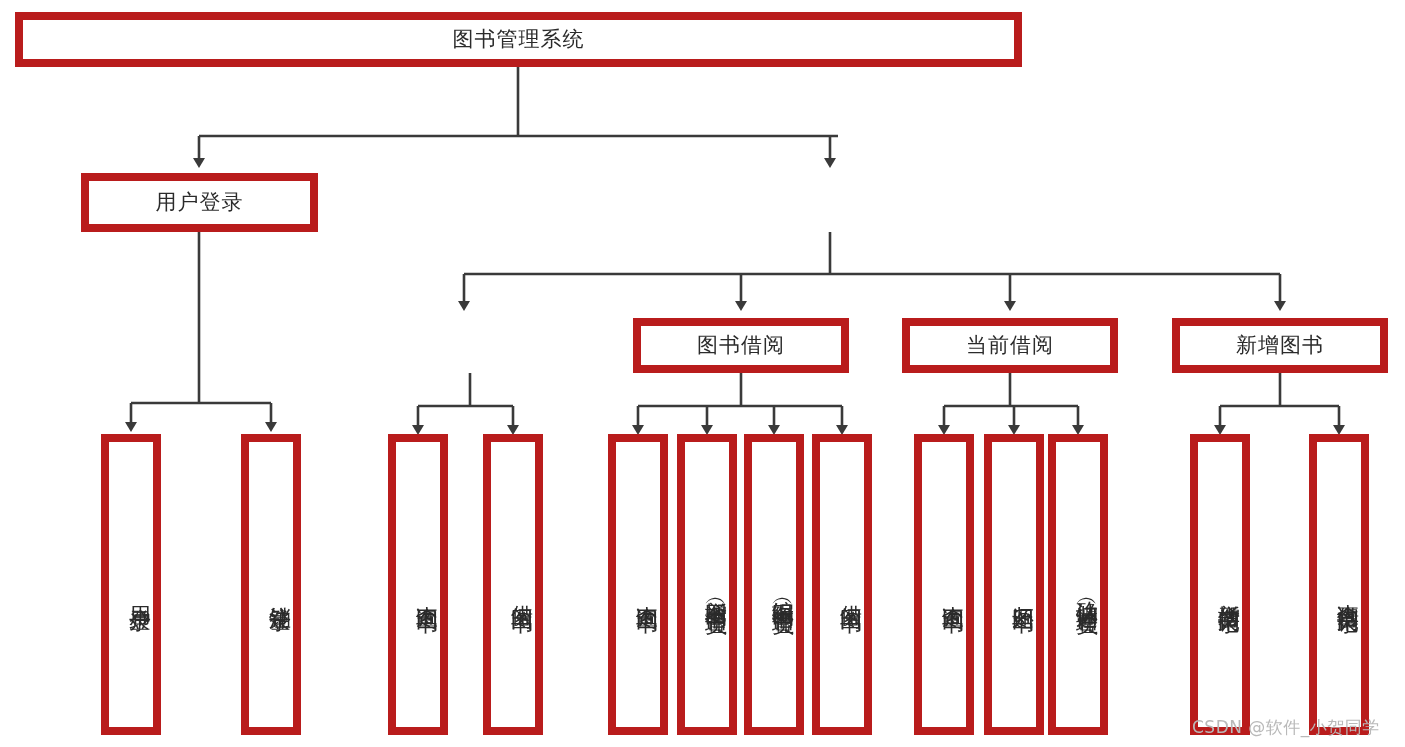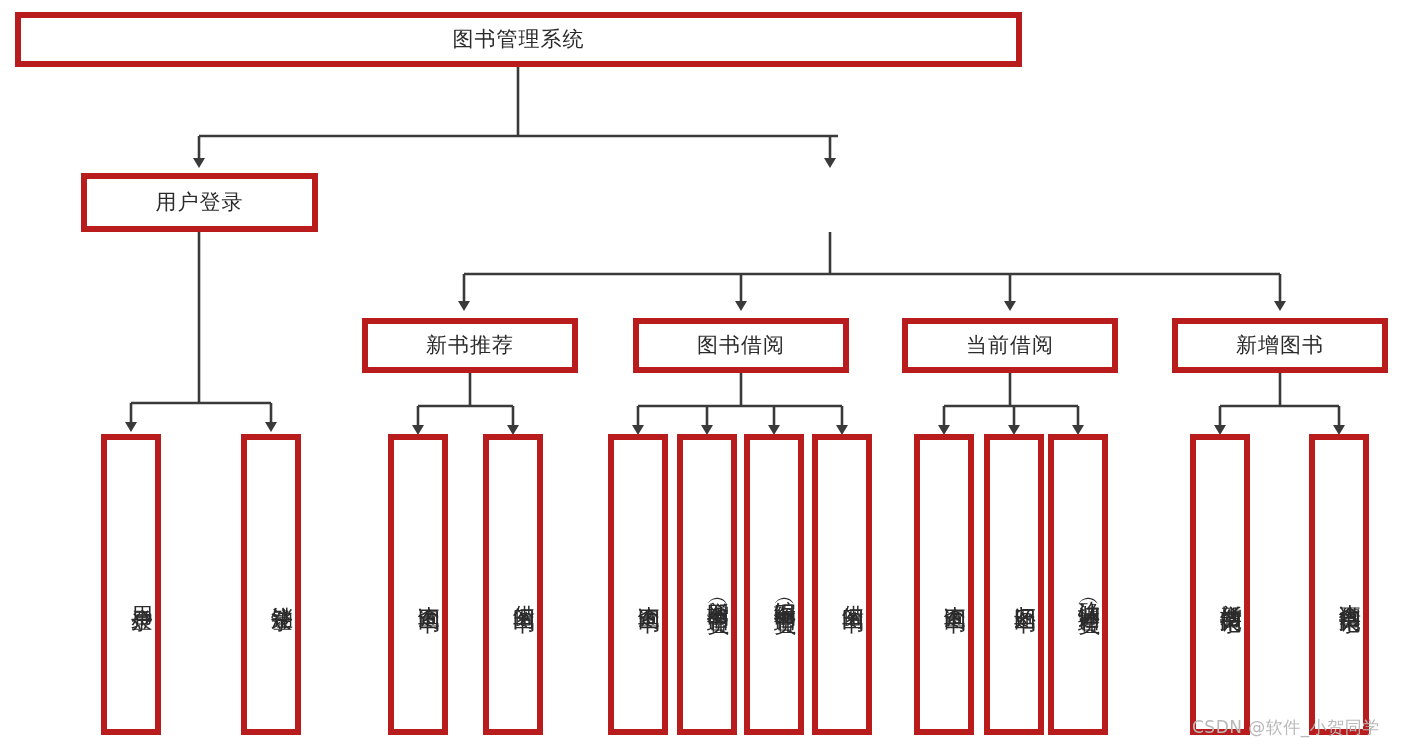--- a/index.html
+++ b/index.html
@@ -21,21 +21,21 @@
     position: absolute;
     left: 0;
     top: 0;
     width: 1405px;
     height: 747px;
     pointer-events: none;
   }
   .node {
     position: absolute;
     box-sizing: border-box;
-    border: 6px solid #b91c1c;
+    border: 8px solid #b91c1c;
     background: #ffffff;
     display: flex;
     align-items: center;
     justify-content: center;
     color: #2b2b2b;
   }
   .node.horizontal {
     font-size: 21px;
     letter-spacing: 1px;
     line-height: 1.1;
@@ -125,23 +125,20 @@
 
   <div class="node horizontal" style="left:15px; top:12px; width:1007px; height:55px;">
     <span>图书管理系统</span>
   </div>
 
   <div class="node horizontal" style="left:81px; top:173px; width:237px; height:59px;">
     <span>用户登录</span>
   </div>
 
 
-  <div class="node horizontal" style="left:362px; top:318px; width:216px; height:55px;">
-    <span>新书推荐</span>
-  </div>
 
   <div class="node horizontal" style="left:633px; top:318px; width:216px; height:55px;">
     <span>图书借阅</span>
   </div>
 
   <div class="node horizontal" style="left:902px; top:318px; width:216px; height:55px;">
     <span>当前借阅</span>
   </div>
 
   <div class="node horizontal" style="left:1172px; top:318px; width:216px; height:55px;">

